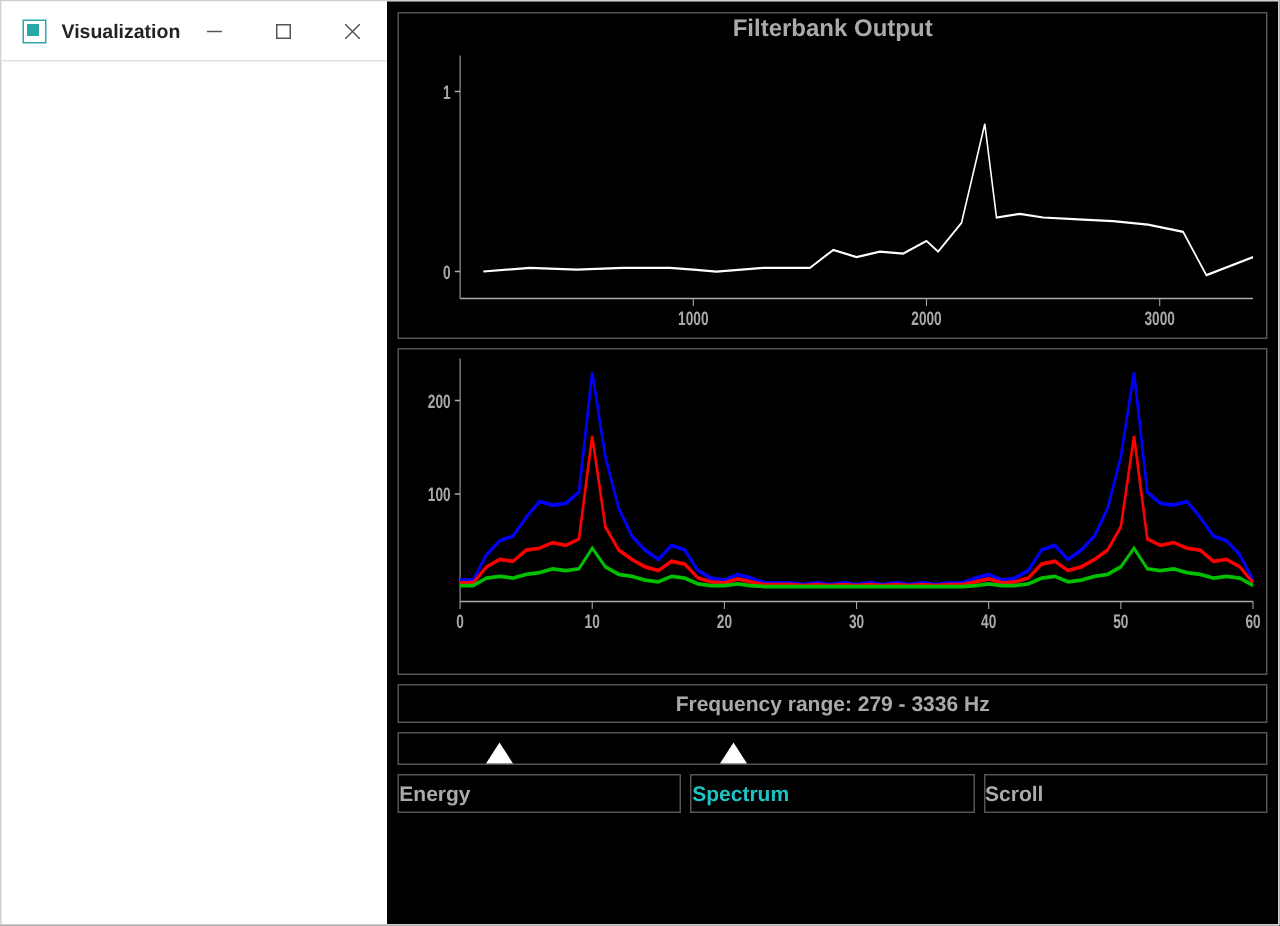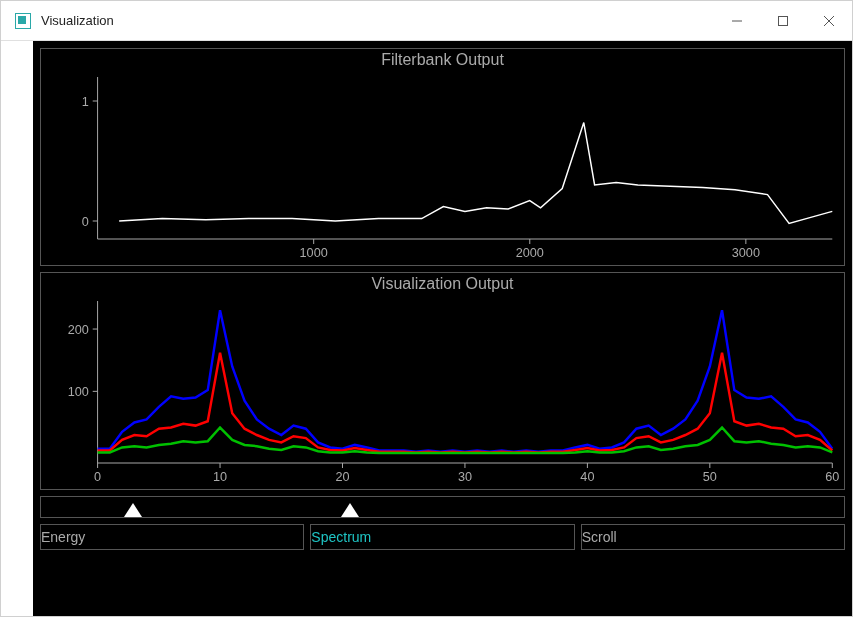--- a/index.html
+++ b/index.html
@@ -9,21 +9,22 @@
     width: 853px;
     height: 617px;
     overflow: hidden;
   }
   .window {
     width: 853px;
     height: 617px;
     background: #fff;
     border: 1px solid #d0d0d0;
     display: flex;
-    flex-direction: column;
+    flex-direction: row;
+    font-weight: bold;
   }
   .titlebar {
     height: 40px;
     background: #fff;
     display: flex;
     align-items: center;
     padding: 0 0 0 14px;
     border-bottom: 1px solid #e0e0e0;
     flex: 0 0 40px;
   }
@@ -56,21 +57,20 @@
   }
   .titlebar .win-btn svg { display: block; }
 
   .client {
     flex: 1;
     background: #000;
     padding: 7px;
     display: flex;
     flex-direction: column;
     gap: 6px;
-    margin-left: 32px;
   }
 
   .panel {
     border: 1px solid #555;
     background: #000;
     position: relative;
   }
 
   .plot-title {
     text-align: center;
@@ -182,21 +182,20 @@
             <line x1="53" y1="150" x2="58" y2="150" class="tick-line"></line>
             <text x="49" y="155" text-anchor="end" class="axis-tick-label">0</text>
             <line x1="53" y1="30" x2="58" y2="30" class="tick-line"></line>
             <text x="49" y="35" text-anchor="end" class="axis-tick-label">1</text>
             <path d="M80.1 150.0 L124.4 147.6 L168.7 148.8 L213.0 147.6 L257.3 147.6 L279.5 148.8 L301.6 150.0 L345.9 147.6 L390.2 147.6 L412.4 135.6 L434.5 140.4 L456.6 136.8 L478.8 138.0 L500.9 129.6 L512.0 136.8 L534.2 117.6 L556.3 51.6 L567.4 114.0 L589.5 111.6 L611.7 114.0 L644.9 115.2 L678.1 116.4 L711.3 118.8 L744.6 123.6 L766.7 152.4 L788.9 146.4 L811.0 140.4 " class="series-white"></path>
           </svg>
       </div>
     </div>
 
     <div class="panel" style="flex:0 0 218px;">
-      <div class="plot-title">Visualization Output</div>
       <div class="plot-area" style="height:192px;">
         <svg class="plot" id="plot-visualization" viewBox="0 0 823 192" preserveAspectRatio="none">
             <line x1="58" y1="6" x2="58" y2="168" class="axis-line"></line>
             <line x1="58" y1="168" x2="811" y2="168" class="axis-line"></line>
             <line x1="58" y1="168" x2="58" y2="173" class="tick-line"></line>
             <text x="58" y="186" text-anchor="middle" class="axis-tick-label">0</text>
             <line x1="183.5" y1="168" x2="183.5" y2="173" class="tick-line"></line>
             <text x="183.5" y="186" text-anchor="middle" class="axis-tick-label">10</text>
             <line x1="309" y1="168" x2="309" y2="173" class="tick-line"></line>
             <text x="309" y="186" text-anchor="middle" class="axis-tick-label">20</text>
@@ -212,20 +211,21 @@
             <text x="49" y="101.34615384615385" text-anchor="end" class="axis-tick-label">100</text>
             <line x1="53" y1="34.03846153846155" x2="58" y2="34.03846153846155" class="tick-line"></line>
             <text x="49" y="39.03846153846155" text-anchor="end" class="axis-tick-label">200</text>
             <path d="M58.0 153.7 L70.5 153.7 L83.1 136.8 L95.7 127.5 L108.2 124.4 L120.8 111.9 L133.3 101.3 L145.8 103.8 L158.4 102.6 L170.9 95.1 L183.5 15.3 L196.0 71.4 L208.6 105.7 L221.2 124.4 L233.7 133.7 L246.3 140.0 L258.8 130.6 L271.4 133.7 L283.9 147.4 L296.4 152.4 L309.0 153.7 L321.6 149.9 L334.1 152.4 L346.7 155.5 L359.2 155.5 L371.8 155.5 L384.3 156.8 L396.9 155.5 L409.4 156.8 L421.9 155.5 L434.5 156.8 L447.1 155.5 L459.6 156.8 L472.2 155.5 L484.7 156.8 L497.3 155.5 L509.8 156.8 L522.4 155.5 L534.9 155.5 L547.5 152.4 L560.0 149.9 L572.5 153.7 L585.1 152.4 L597.6 147.4 L610.2 133.7 L622.8 130.6 L635.3 140.0 L647.9 133.7 L660.4 124.4 L673.0 105.7 L685.5 71.4 L698.0 15.3 L710.6 95.1 L723.1 102.6 L735.7 103.8 L748.3 101.3 L760.8 111.9 L773.4 124.4 L785.9 127.5 L798.4 136.8 L811.0 153.7 " class="series-blue"></path>
             <path d="M58.0 155.5 L70.5 155.5 L83.1 144.9 L95.7 140.0 L108.2 141.2 L120.8 133.7 L133.3 132.5 L145.8 128.7 L158.4 130.6 L170.9 126.3 L183.5 57.7 L196.0 118.2 L208.6 133.7 L221.2 140.0 L233.7 144.9 L246.3 147.4 L258.8 141.2 L271.4 143.1 L283.9 152.4 L296.4 154.9 L309.0 155.5 L321.6 153.0 L334.1 154.9 L346.7 156.8 L359.2 156.8 L371.8 156.8 L384.3 157.4 L396.9 156.8 L409.4 157.4 L421.9 156.8 L434.5 157.4 L447.1 156.8 L459.6 157.4 L472.2 156.8 L484.7 157.4 L497.3 156.8 L509.8 157.4 L522.4 156.8 L534.9 156.8 L547.5 154.9 L560.0 153.0 L572.5 155.5 L585.1 154.9 L597.6 152.4 L610.2 143.1 L622.8 141.2 L635.3 147.4 L647.9 144.9 L660.4 140.0 L673.0 133.7 L685.5 118.2 L698.0 57.7 L710.6 126.3 L723.1 130.6 L735.7 128.7 L748.3 132.5 L760.8 133.7 L773.4 141.2 L785.9 140.0 L798.4 144.9 L811.0 155.5 " class="series-red"></path>
             <path d="M58.0 157.4 L70.5 157.4 L83.1 152.4 L95.7 151.2 L108.2 152.4 L120.8 149.9 L133.3 148.7 L145.8 146.2 L158.4 147.4 L170.9 146.2 L183.5 132.5 L196.0 144.9 L208.6 149.9 L221.2 151.2 L233.7 153.7 L246.3 154.9 L258.8 151.2 L271.4 152.4 L283.9 156.2 L296.4 157.4 L309.0 157.4 L321.6 156.2 L334.1 157.4 L346.7 158.0 L359.2 158.0 L371.8 158.0 L384.3 158.0 L396.9 158.0 L409.4 158.0 L421.9 158.0 L434.5 158.0 L447.1 158.0 L459.6 158.0 L472.2 158.0 L484.7 158.0 L497.3 158.0 L509.8 158.0 L522.4 158.0 L534.9 158.0 L547.5 157.4 L560.0 156.2 L572.5 157.4 L585.1 157.4 L597.6 156.2 L610.2 152.4 L622.8 151.2 L635.3 154.9 L647.9 153.7 L660.4 151.2 L673.0 149.9 L685.5 144.9 L698.0 132.5 L710.6 146.2 L723.1 147.4 L735.7 146.2 L748.3 148.7 L760.8 149.9 L773.4 152.4 L785.9 151.2 L798.4 152.4 L811.0 157.4 " class="series-green"></path>
           </svg>
       </div>
     </div>
 
+    <div class="freq-label">Frequency range: 279 - 3336 Hz</div>
 
     <div class="slider-bar">
       <div class="handle" id="handle-low" style="left: 11.5%;"></div>
       <div class="handle" id="handle-high" style="left: 38.5%;"></div>
     </div>
 
     <div class="button-row">
       <div class="mode-btn">Energy</div>
       <div class="mode-btn active">Spectrum</div>
       <div class="mode-btn">Scroll</div>

